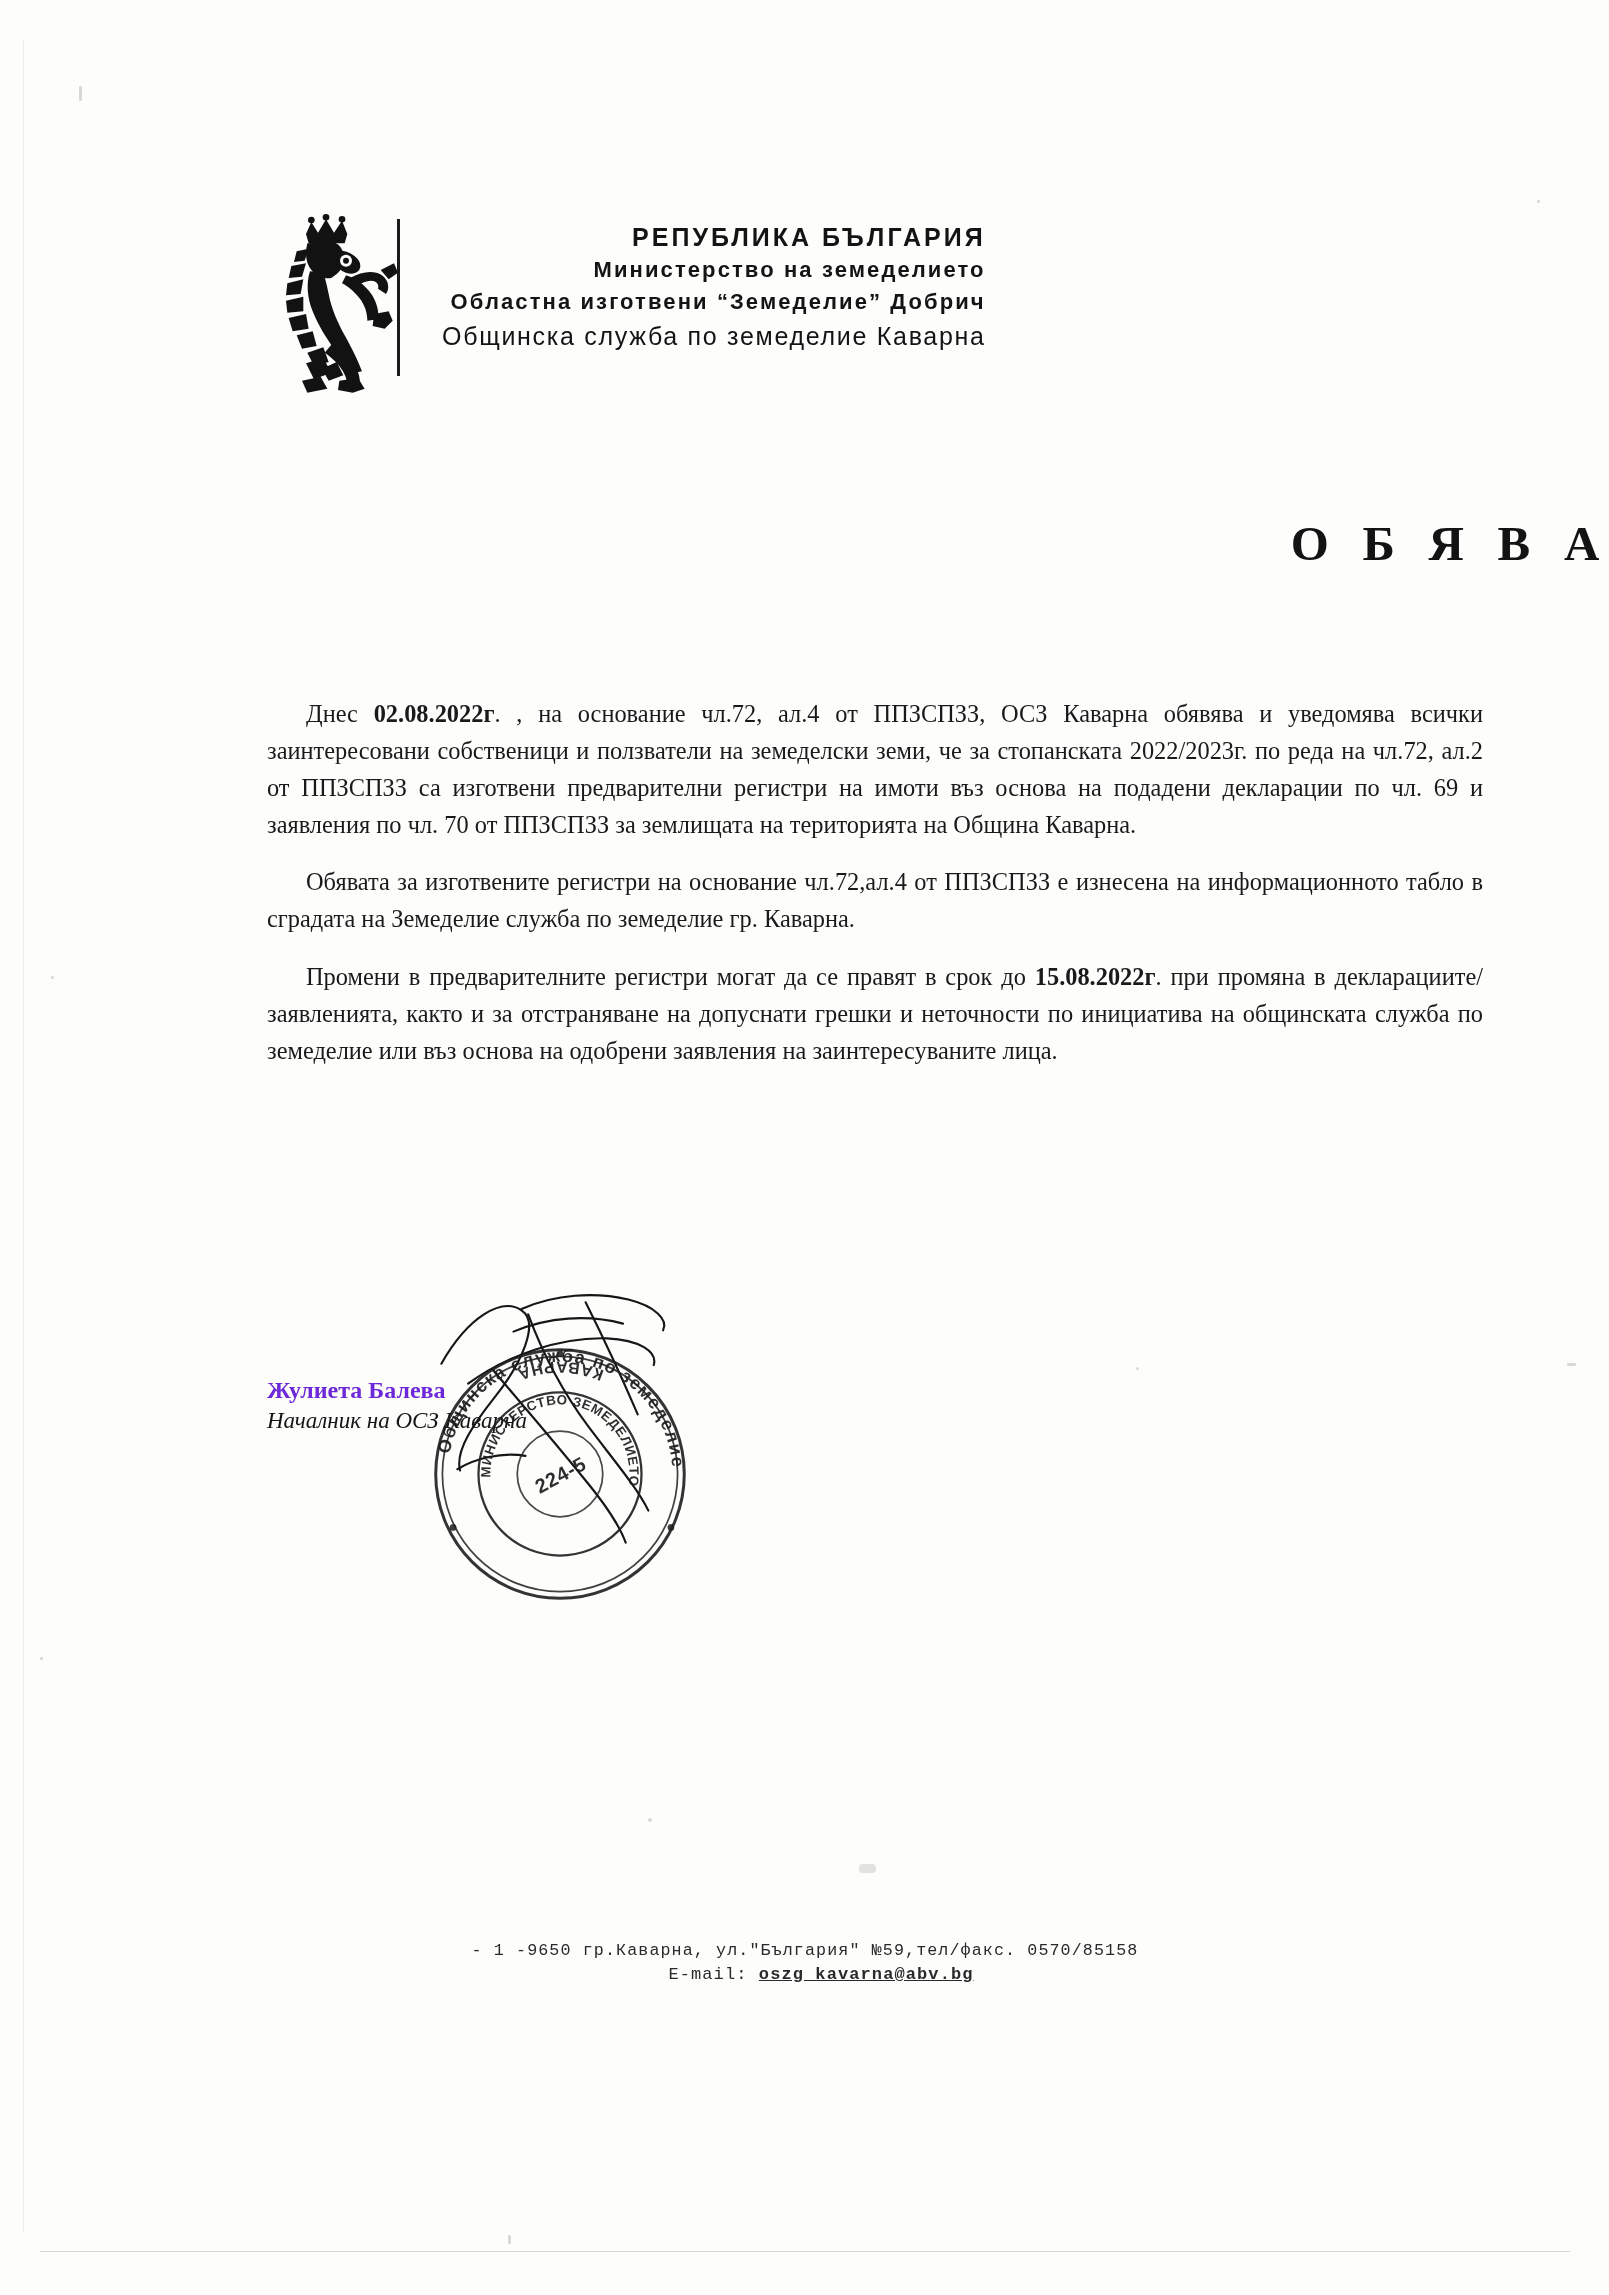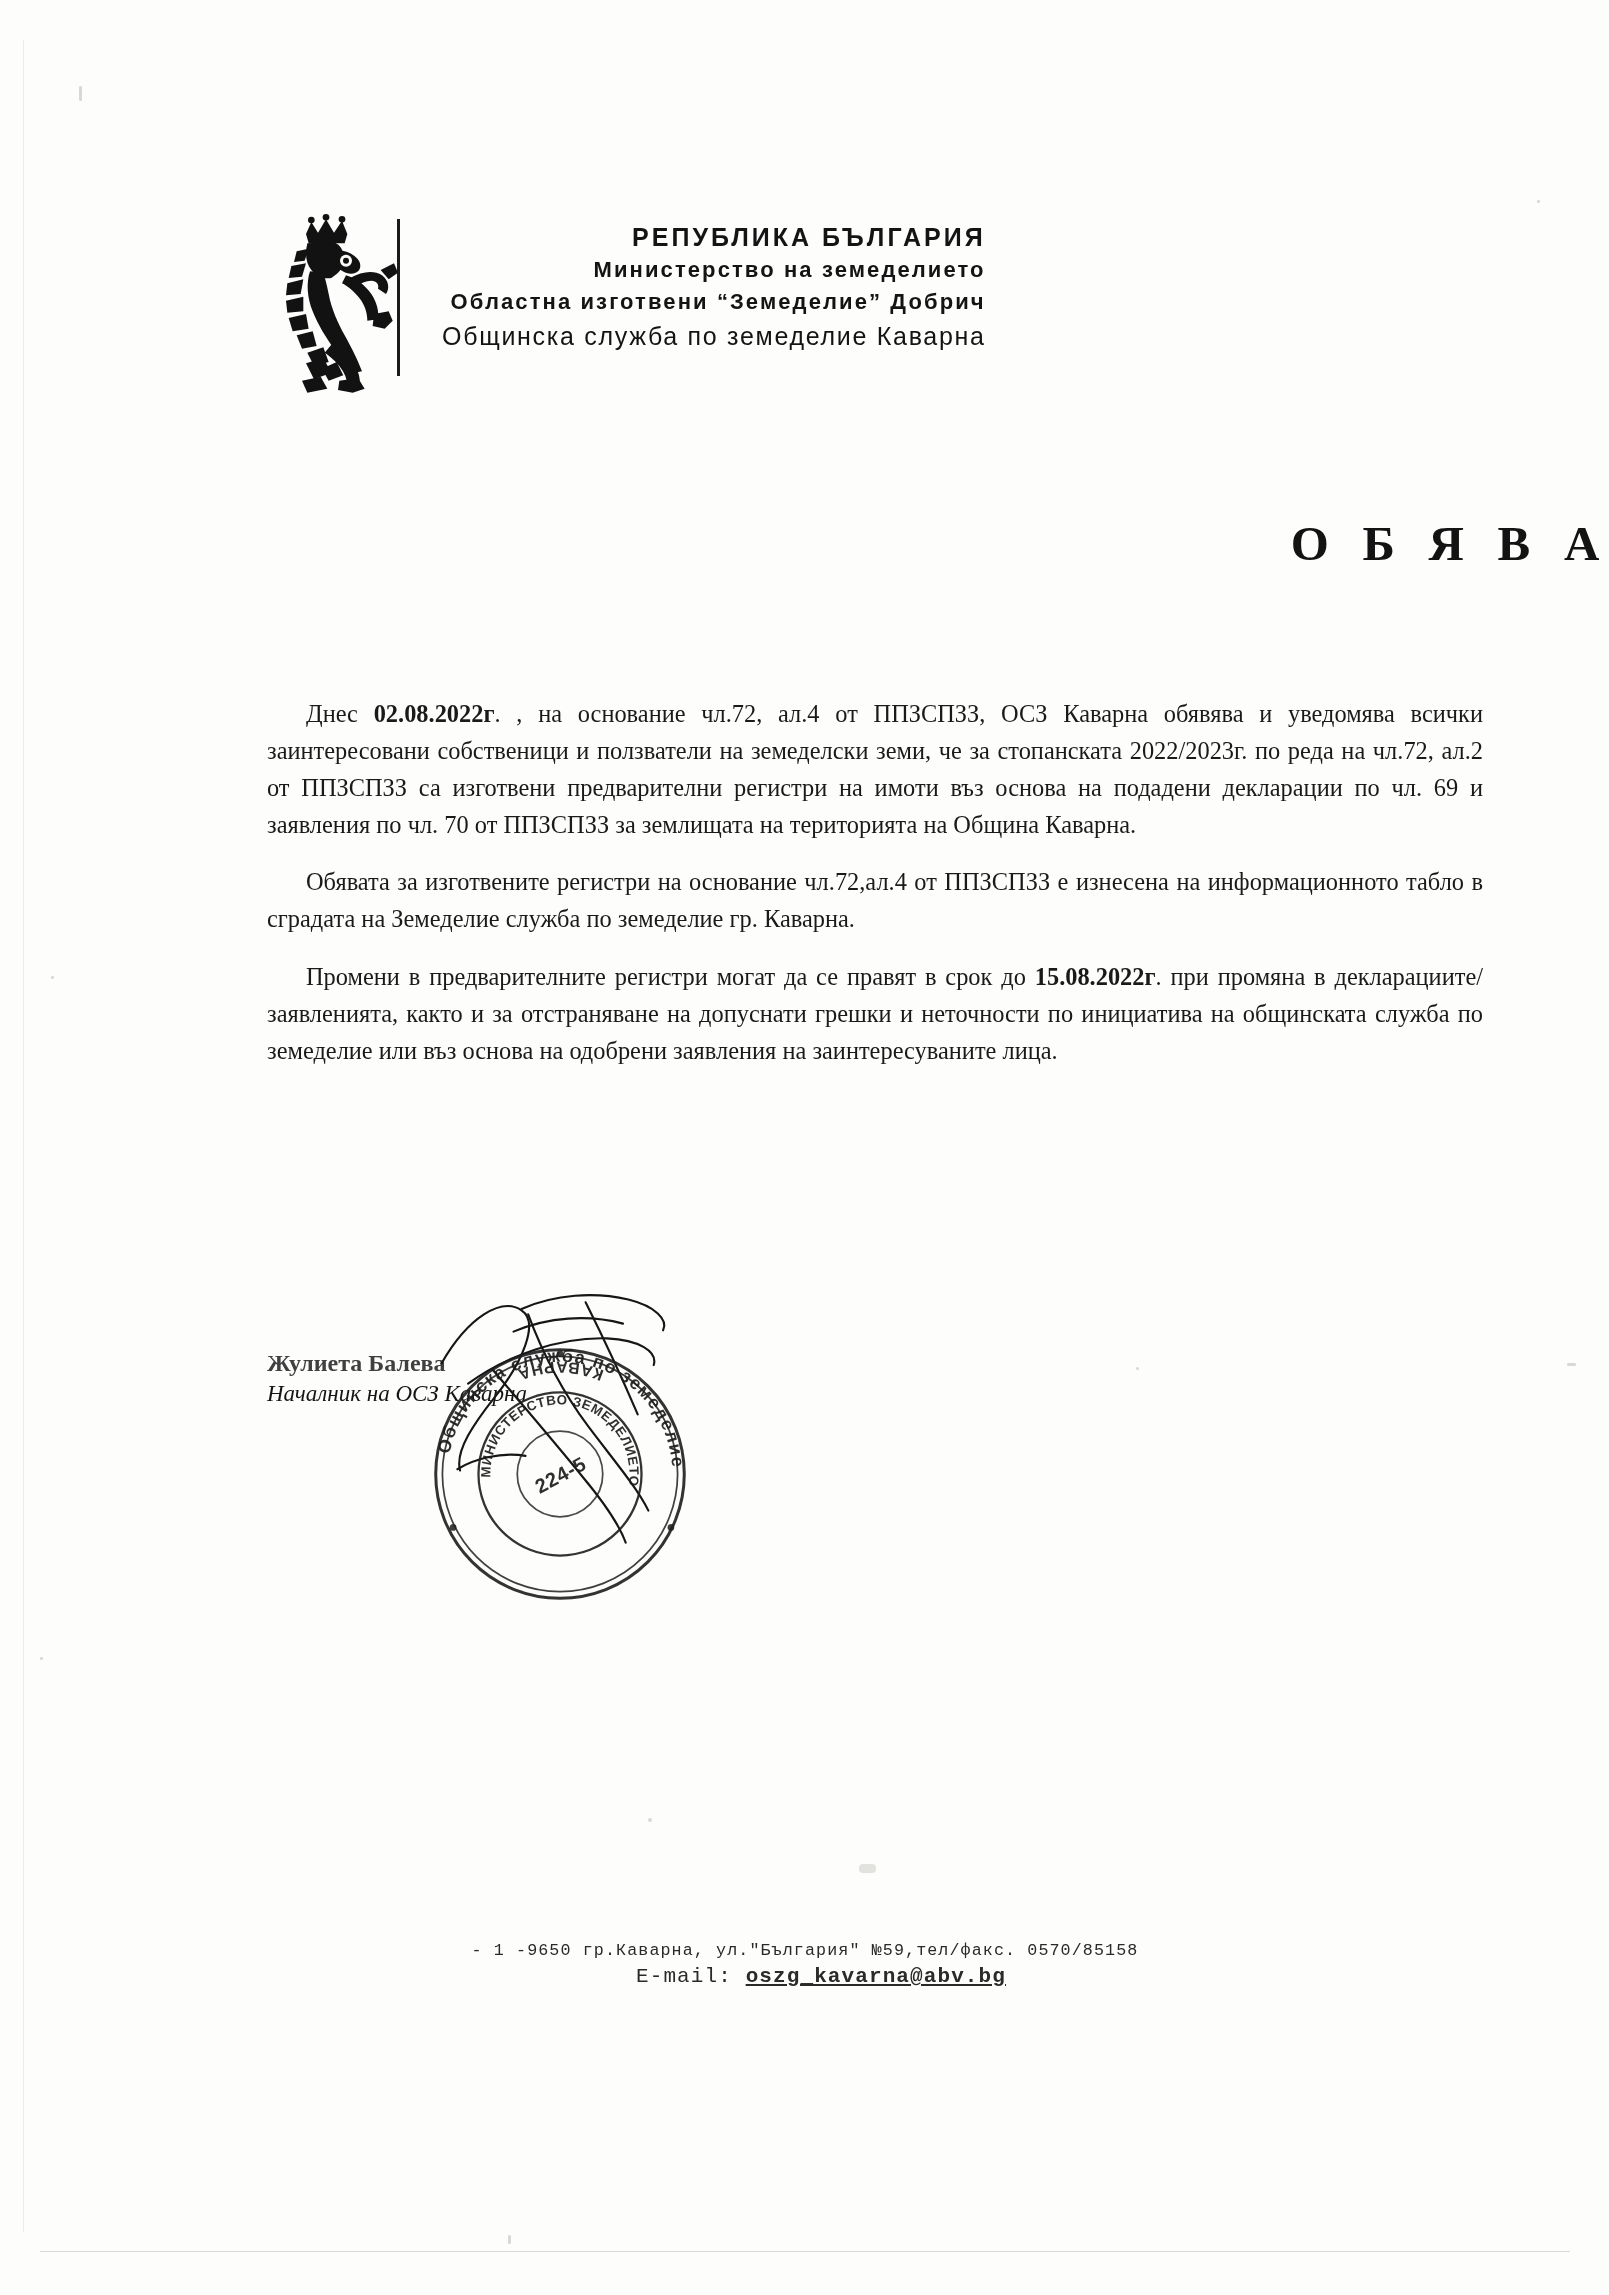--- a/index.html
+++ b/index.html
@@ -123,22 +123,23 @@
   
   .sig-block {
     position: absolute;
     left: 267px;
     top: 1350px;
     width: 601px;
   }
   .sig-name {
     font-size: 24px;
     font-weight: 700;
-    color: #404040;
-    white-space: nowrap;
+    color: #6d28d9;
+    white-space: nowrap;
+    margin-top: 27px;
   }
   .sig-role {
     font-size: 23px;
     font-style: italic;
     color: #151515;
     margin-top: 4px;
     white-space: nowrap;
   }
 
   
@@ -169,21 +170,21 @@
     width: 100%;
     text-align: center;
     font-family: "Liberation Mono", monospace;
     color: #2a2a2a;
   }
   .footer-line1 {
     font-size: 16.7px;
     letter-spacing: 1.1px;
   }
   .footer-line2 {
-    font-size: 21px;
+    font-size: 17px;
     letter-spacing: 1.1px;
     margin-top: 4.7px;
     margin-left: 32px;
   }
   .footer-email {
     text-decoration: underline;
     font-weight: 700;
   }
 
   .edge-line {

